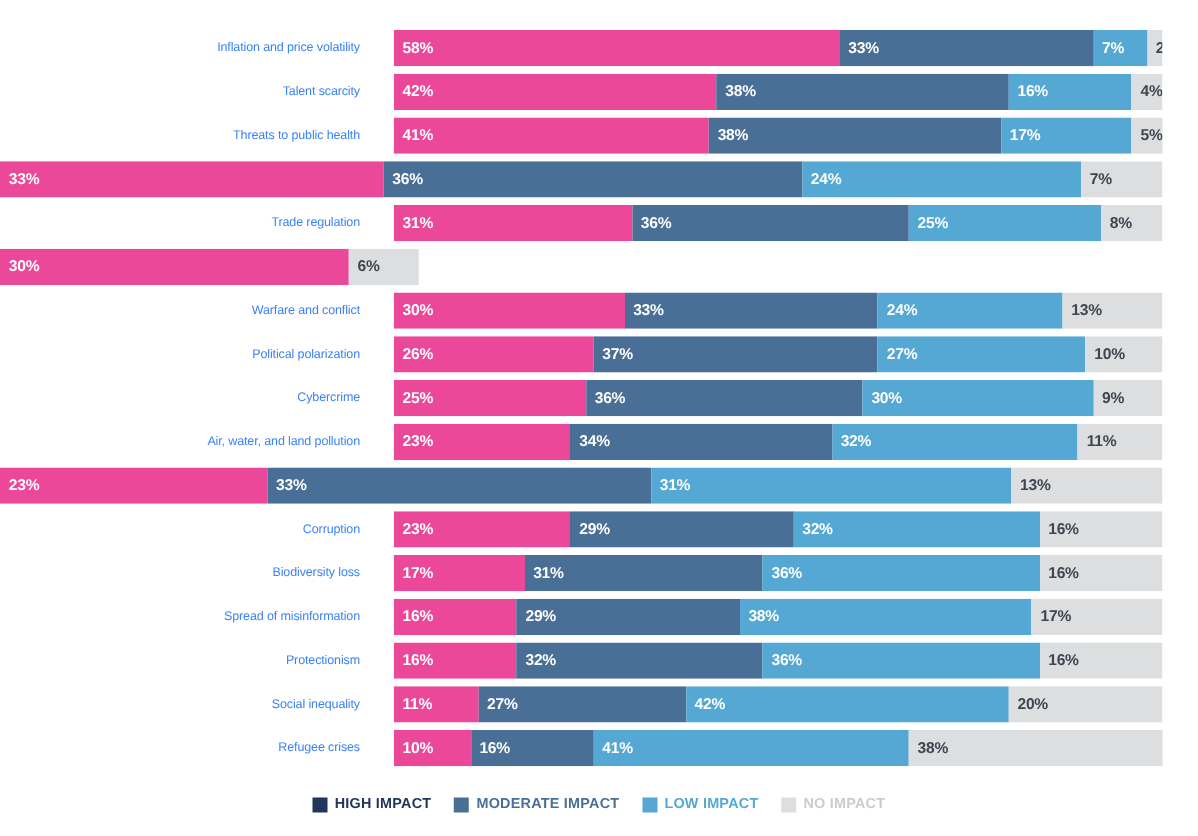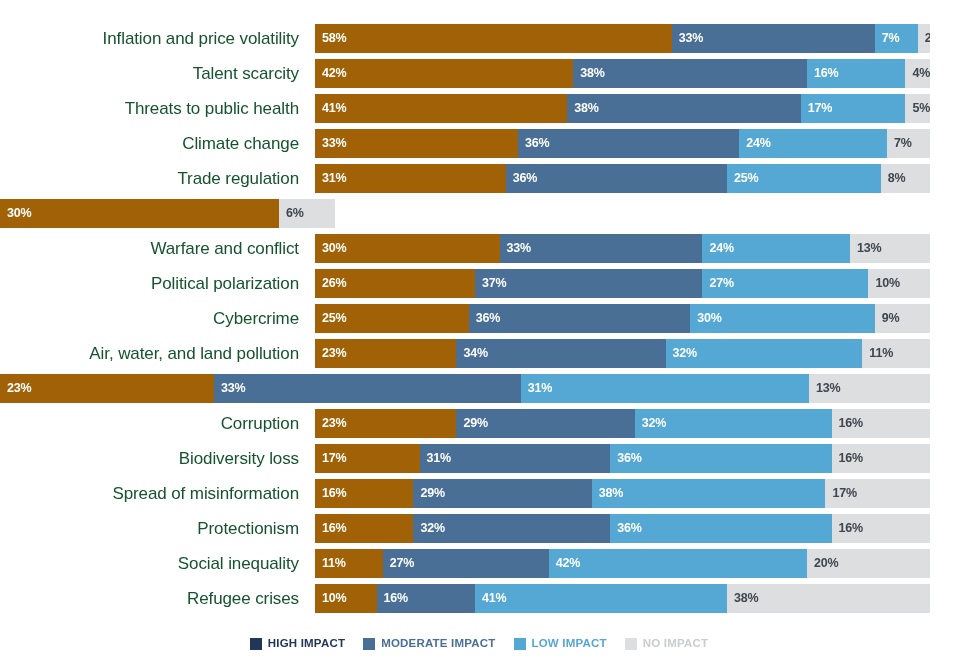--- a/index.html
+++ b/index.html
@@ -31,24 +31,24 @@
   .row {
     display: flex;
     align-items: center;
     height: 35px;
     width: 100%;
   }
   .row-label {
     width: 315px;
     flex: 0 0 315px;
     text-align: right;
-    padding-right: 16px;
+    padding-right: 27px;
     box-sizing: border-box;
-    font-size: 17px;
-    color: #14532d;
+    font-size: 10px;
+    color: #3b82f6;
     letter-spacing: -0.1px;
     white-space: nowrap;
     line-height: 1;
   }
   .bar {
     flex: 1 1 auto;
     height: 29px;
     display: flex;
     align-items: stretch;
     margin-right: 28px;
@@ -63,21 +63,21 @@
     min-width: 0;
   }
   .seg-label {
     font-size: 12.5px;
     font-weight: bold;
     padding-left: 7px;
     white-space: nowrap;
     letter-spacing: -0.2px;
     line-height: 1;
   }
-  .seg.high   { background: #a16207; }
+  .seg.high   { background: #ec4899; }
   .seg.mod    { background: #4a6f96; }
   .seg.low    { background: #55a8d4; }
   .seg.none   { background: #dcdee0; }
   .seg.high .seg-label,
   .seg.mod  .seg-label,
   .seg.low  .seg-label { color: #ffffff; }
   .seg.none .seg-label { color: #3f4650; }
 
   
   .legend {
@@ -166,21 +166,20 @@
           </div>
           <div class="seg low" style="flex: 0 0 17%;">
             <span class="seg-label">17%</span>
           </div>
           <div class="seg none" style="flex: 0 0 5%;">
             <span class="seg-label">5%</span>
           </div>
         </div>
       </div>
       <div class="row">
-        <div class="row-label">Climate change</div>
         <div class="bar">
           <div class="seg high" style="flex: 0 0 33%;">
             <span class="seg-label">33%</span>
           </div>
           <div class="seg mod" style="flex: 0 0 36%;">
             <span class="seg-label">36%</span>
           </div>
           <div class="seg low" style="flex: 0 0 24%;">
             <span class="seg-label">24%</span>
           </div>

